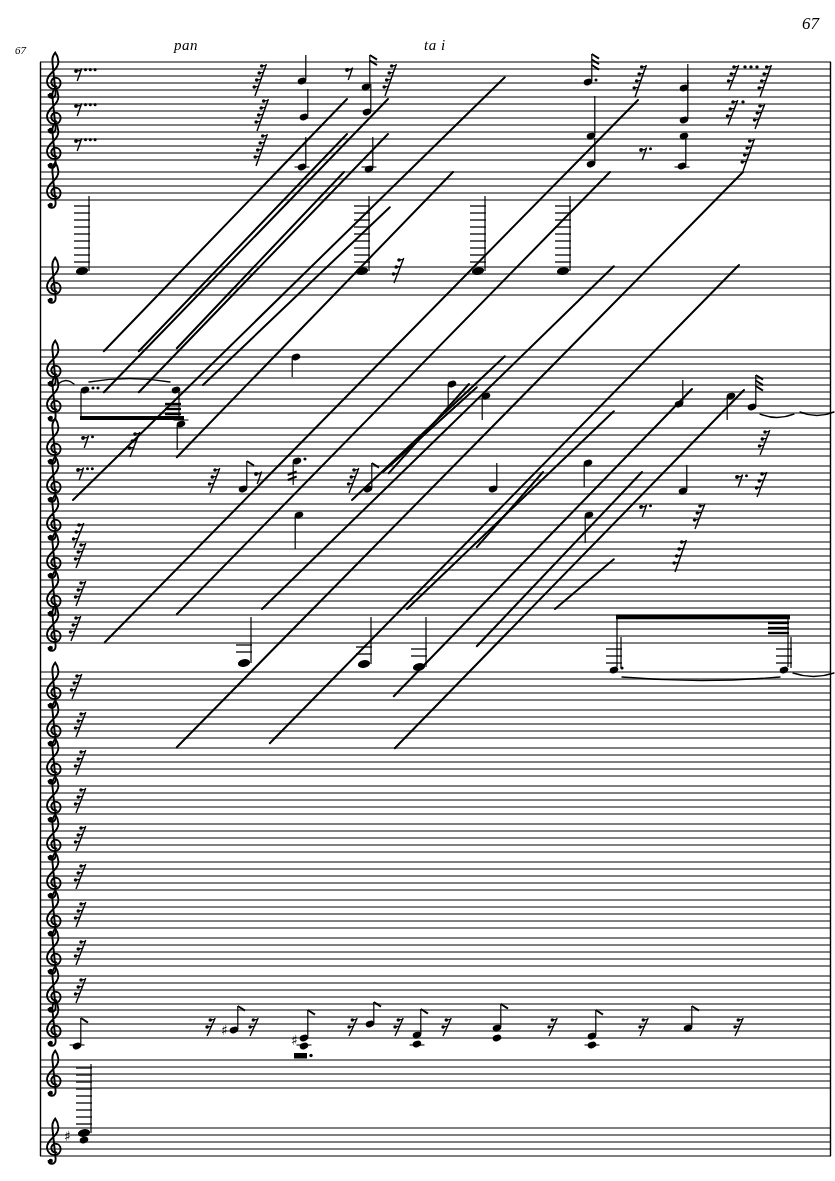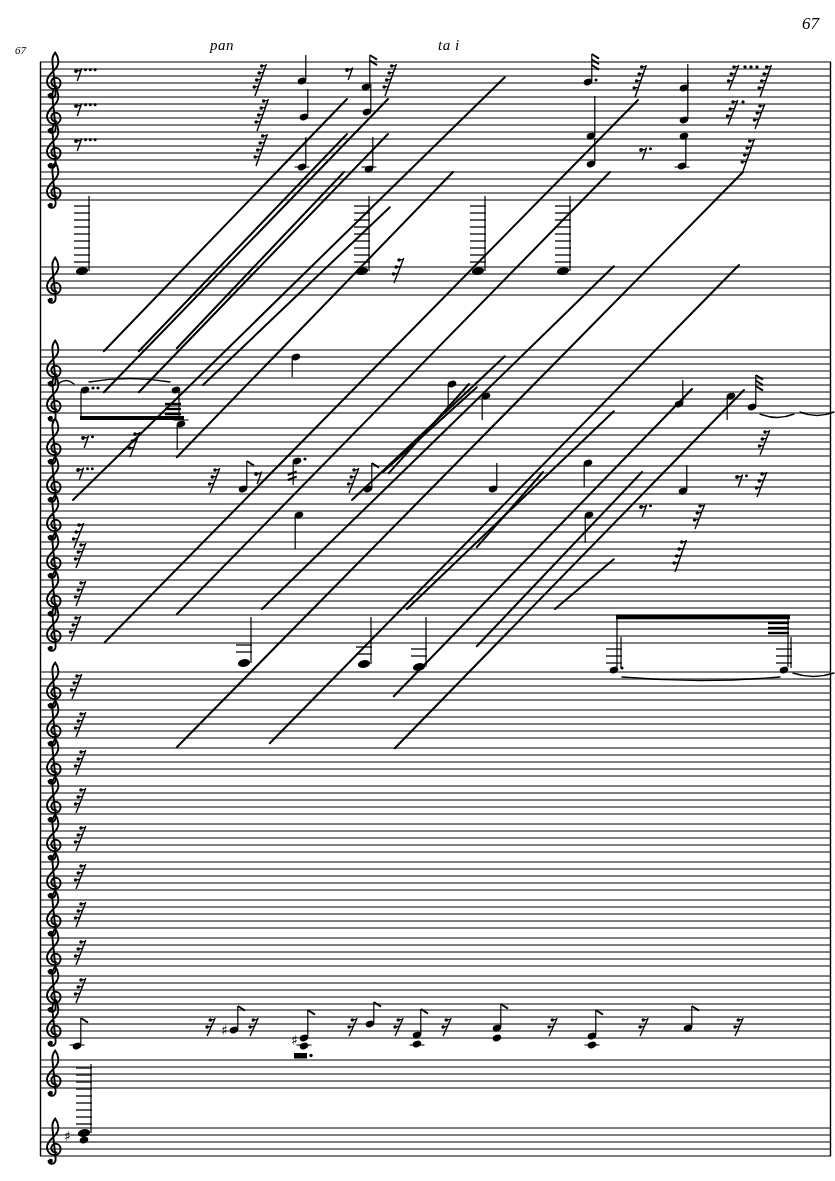--- a/index.html
+++ b/index.html
@@ -1,23 +1,23 @@
 <!DOCTYPE html>
 <html><head>
 <meta charset="utf-8">
 <style>
   html,body{margin:0;padding:0;background:#e8e8e8;}
   .page{position:relative;width:835px;height:1181px;background:#fff;margin:0 auto;
         font-family:"Liberation Serif","DejaVu Serif",serif;color:#000;overflow:hidden;}
   .ovl{position:absolute;white-space:pre;font-style:italic;}
   .page-number{top:14px;right:16px;font-size:17px;}
   .measure-number{top:44px;left:15px;font-size:11px;}
-  .lyric{top:37px;font-size:15px;letter-spacing:.5px;margin-left:36px;}
+  .lyric{top:37px;font-size:15px;letter-spacing:.5px;}
   .lyric-pan{left:174px;}
-  .lyric-tai{left:402px;}
+  .lyric-tai{left:424px;}
   svg{position:absolute;left:0;top:0;}
 </style>
 </head>
 <body>
 
 <div class="page">
   <svg id="score-svg" width="835" height="1181" viewBox="0 0 835 1181">
       <line x1="40.5" y1="62" x2="40.5" y2="1156" stroke="#000000" stroke-width="1.4"></line>
       <line x1="830.5" y1="62" x2="830.5" y2="1156" stroke="#000000" stroke-width="1.4"></line>
       <line x1="40" y1="62" x2="831" y2="62" stroke="#000000" stroke-width="1"></line>

